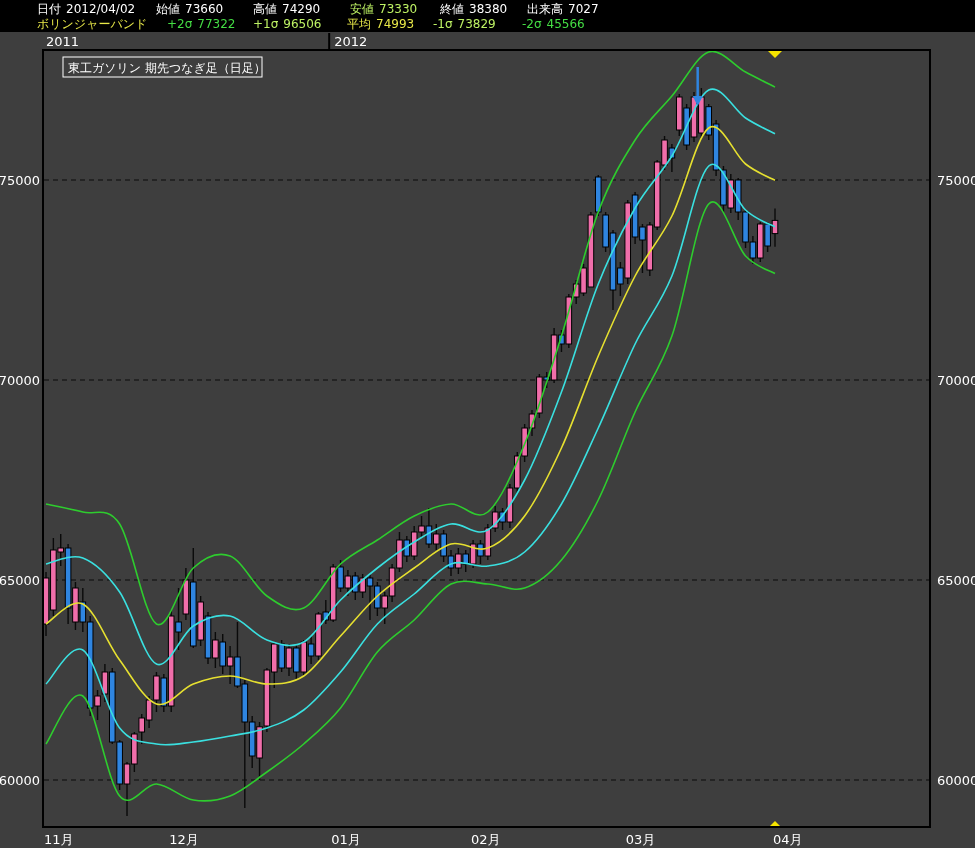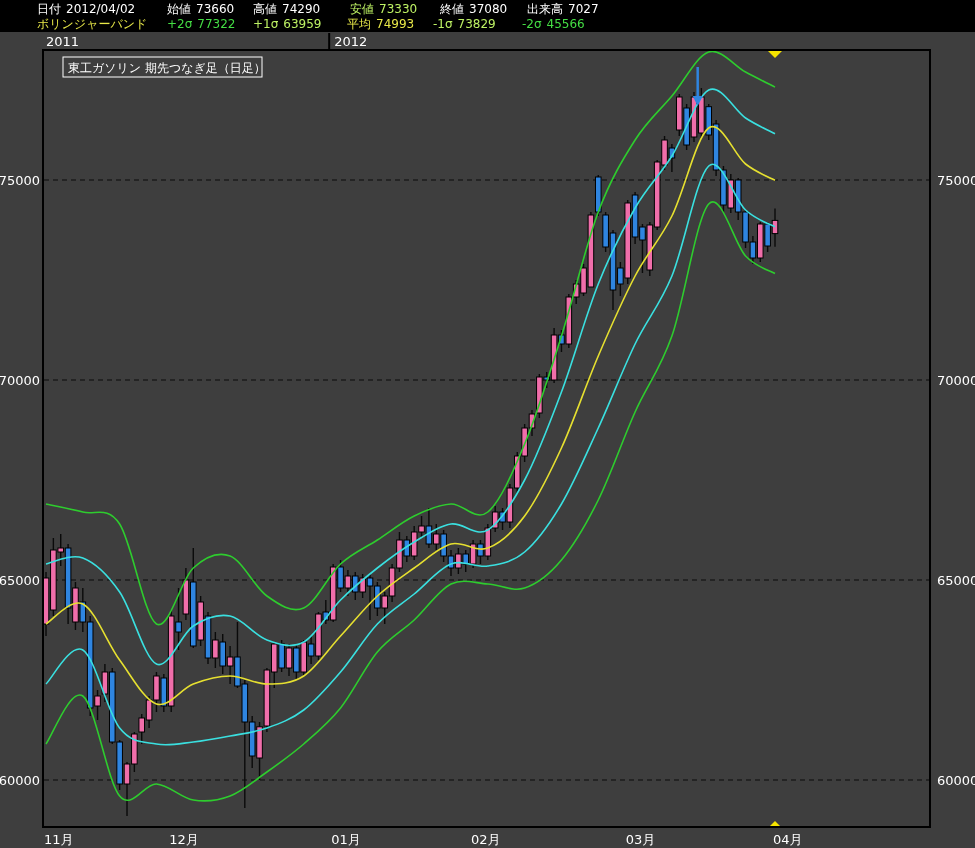--- a/index.html
+++ b/index.html
@@ -14,29 +14,29 @@
   #chartsvg{position:absolute;left:0;top:0;}
   text{font-family:"DejaVu Sans",sans-serif;}
 </style>
 </head>
 <body>
 
 <div id="app">
 
   <div id="topbar">
     <span class="hcell r1 c-white" style="left:37px"><span class="lab">日付</span><span>2012/04/02</span></span>
-    <span class="hcell r1 c-white" style="left:167px"><span class="lab">始値</span><span>73660</span></span>
+    <span class="hcell r1 c-white" style="left:156px"><span class="lab">始値</span><span>73660</span></span>
     <span class="hcell r1 c-mag" style="left:253px"><span class="lab">高値</span><span>74290</span></span>
     <span class="hcell r1 c-cyan" style="left:350px"><span class="lab">安値</span><span>73330</span></span>
-    <span class="hcell r1 c-white" style="left:440px"><span class="lab">終値</span><span>37080</span></span>
+    <span class="hcell r1 c-white" style="left:440px"><span class="lab">終値</span><span>38380</span></span>
     <span class="hcell r1 c-white" style="left:527px"><span class="lab">出来高</span><span>7027</span></span>
 
     <span class="hcell r2 c-yel" style="left:37px"><span>ボリンジャーバンド</span></span>
     <span class="hcell r2 c-grn" style="left:167px"><span class="lab">+2σ</span><span>77322</span></span>
-    <span class="hcell r2 c-cyan" style="left:253px"><span class="lab">+1σ</span><span>63959</span></span>
+    <span class="hcell r2 c-cyan" style="left:253px"><span class="lab">+1σ</span><span>96506</span></span>
     <span class="hcell r2 c-yel" style="left:347px"><span class="lab">平均</span><span>74993</span></span>
     <span class="hcell r2 c-cyan" style="left:433px"><span class="lab">-1σ</span><span>73829</span></span>
     <span class="hcell r2 c-grn" style="left:522px"><span class="lab">-2σ</span><span>45566</span></span>
   </div>
 
   <svg id="chartsvg" width="975" height="848" viewBox="0 0 975 848">
     <defs>
       <clipPath id="plotclip">
           <rect x="44" y="51" width="885" height="776"></rect>
         </clipPath>

